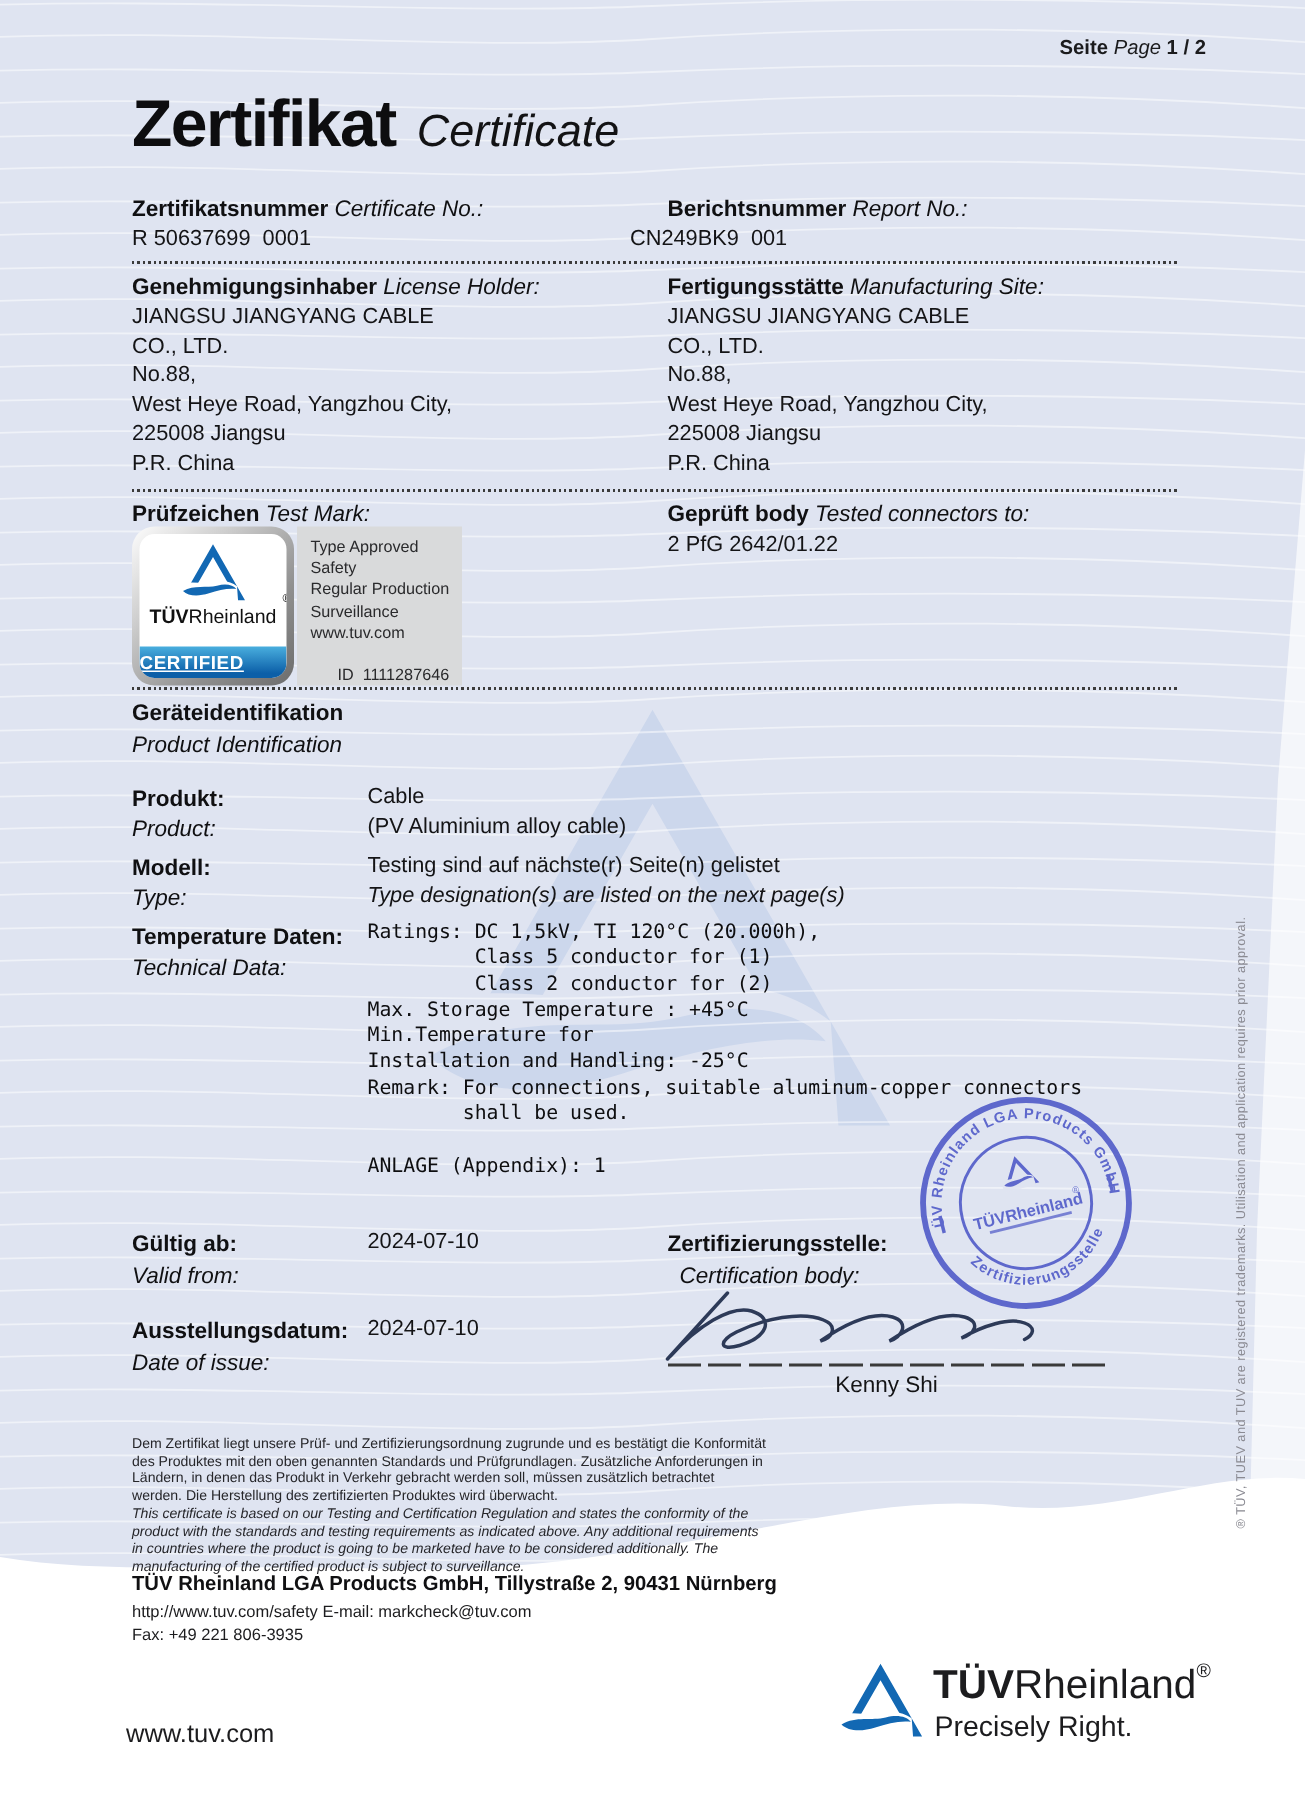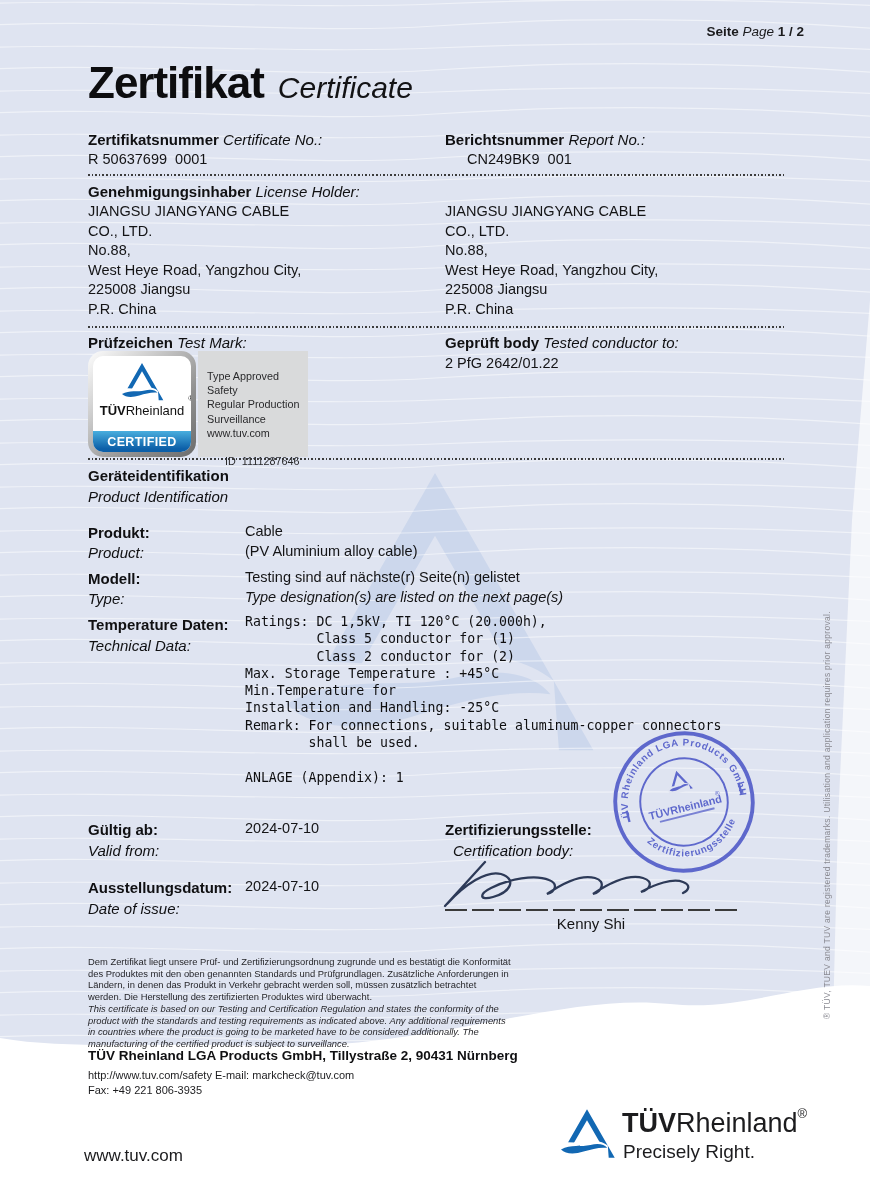--- a/index.html
+++ b/index.html
@@ -21,23 +21,23 @@
   .title-en{font-size:30px;font-style:italic;margin-left:14px;color:#131315;}
   .seite{font-size:13.5px;}
   
   .badge{left:88px;top:351px;width:108px;height:106px;border-radius:15px;box-sizing:border-box;
          background:linear-gradient(135deg,#fdfdfd,#cfcfcf 30%,#909090 68%,#6c6c6c);padding:5px;}
   .badge-in{width:100%;height:100%;background:#fff;border-radius:10px;display:flex;
          flex-direction:column;align-items:center;overflow:hidden;}
   .badge-brand{position:relative;font-size:13px;margin-top:1px;color:#111;}
   .badge-reg{position:absolute;top:-9px;right:-10px;font-size:8px;}
   .badge-band{width:100%;margin-top:auto;background:linear-gradient(180deg,#49aede,#0c5fa8 85%);
-         color:#fff;font-weight:700;font-size:12.5px;text-align:center;padding:4px 0 3px 0;letter-spacing:.4px;}
+         color:#fff;font-weight:700;font-size:12.5px;text-align:left;padding:4px 0 3px 0;letter-spacing:.4px;text-decoration:underline;}
   .panel{left:198px;top:351px;width:110px;height:106px;background:#d9dadb;box-sizing:border-box;
-         padding:18px 6px 6px 9px;display:flex;flex-direction:column;font-size:10.8px;
+         padding:7px 6px 6px 9px;display:flex;flex-direction:column;font-size:10.8px;
          line-height:14.2px;color:#2a2a2c;}
   .panel-top,.panel-bot{white-space:pre-line;}
   .panel-bot{margin-top:auto;white-space:pre;}
   
   .sigline{left:445px;top:909px;width:292px;height:2px;
          background:repeating-linear-gradient(90deg,#3a3a3a 0 22px,transparent 22px 27px);}
   .signer{left:445px;top:915px;width:292px;text-align:center;font-size:15px;color:#141416;}
   .fine{font-size:9.4px;line-height:11.7px;width:424px;color:#26262a;}
   .company{font-size:13.5px;font-weight:700;color:#101012;}
   .contact{font-size:11px;line-height:15.5px;color:#1c1c1e;}
@@ -133,33 +133,37 @@
 
   <div class="abs title-row" style="left:88px;top:58px">
     <span class="title-de">Zertifikat</span>
     <span class="title-en">Certificate</span>
   </div>
   <div class="abs val" style="left:88px;top:151px">R 50637699  0001</div>
   <div class="abs lbl" style="left:445px;top:130px">
     <span class="b">Berichtsnummer</span>
     <span class="i">Report No.:</span>
   </div>
-  <div class="abs val" style="left:467px;top:151px">CN249BK9  001</div>
+  <div class="abs val" style="left:420px;top:151px">CN249BK9  001</div>
   <div class="divider" style="top:174px"></div>
 
   <div class="abs lbl" style="left:88px;top:182px">
     <span class="b">Genehmigungsinhaber</span>
     <span class="i">License Holder:</span>
   </div>
   <div class="abs addr" style="left:88px;top:202px">JIANGSU JIANGYANG CABLE
 CO., LTD.
 No.88,
 West Heye Road, Yangzhou City,
 225008 Jiangsu
 P.R. China</div>
+  <div class="abs lbl" style="left:445px;top:182px">
+    <span class="b">Fertigungsstätte</span>
+    <span class="i">Manufacturing Site:</span>
+  </div>
   <div class="abs addr" style="left:445px;top:202px">JIANGSU JIANGYANG CABLE
 CO., LTD.
 No.88,
 West Heye Road, Yangzhou City,
 225008 Jiangsu
 P.R. China</div>
   <div class="divider" style="top:326px"></div>
 
   <div class="abs lbl" style="left:88px;top:333px">
     <span class="b">Prüfzeichen</span>
@@ -180,21 +184,21 @@
   <div class="abs panel">
     <div class="panel-top">Type Approved
 Safety
 Regular Production
 Surveillance</div>
     <div class="panel-bot"><span>www.tuv.com</span><br>
       <span>ID  1111287646</span></div>
   </div>
   <div class="abs lbl" style="left:445px;top:333px">
     <span class="b">Geprüft body</span>
-    <span class="i">Tested conductor to:</span>
+    <span class="i">Tested connectors to:</span>
   </div>
   <div class="abs val" style="left:445px;top:355px">2 PfG 2642/01.22</div>
   <div class="divider" style="top:458px"></div>
 
   <div class="abs lbl b" style="left:88px;top:466px">Geräteidentifikation</div>
   <div class="abs lbl i" style="left:88px;top:487px">Product Identification</div>
 
   <div class="abs lbl b" style="left:88px;top:523px">Produkt:</div>
   <div class="abs val" style="left:245px;top:523px">Cable</div>
   <div class="abs lbl i" style="left:88px;top:543px">Product:</div>

